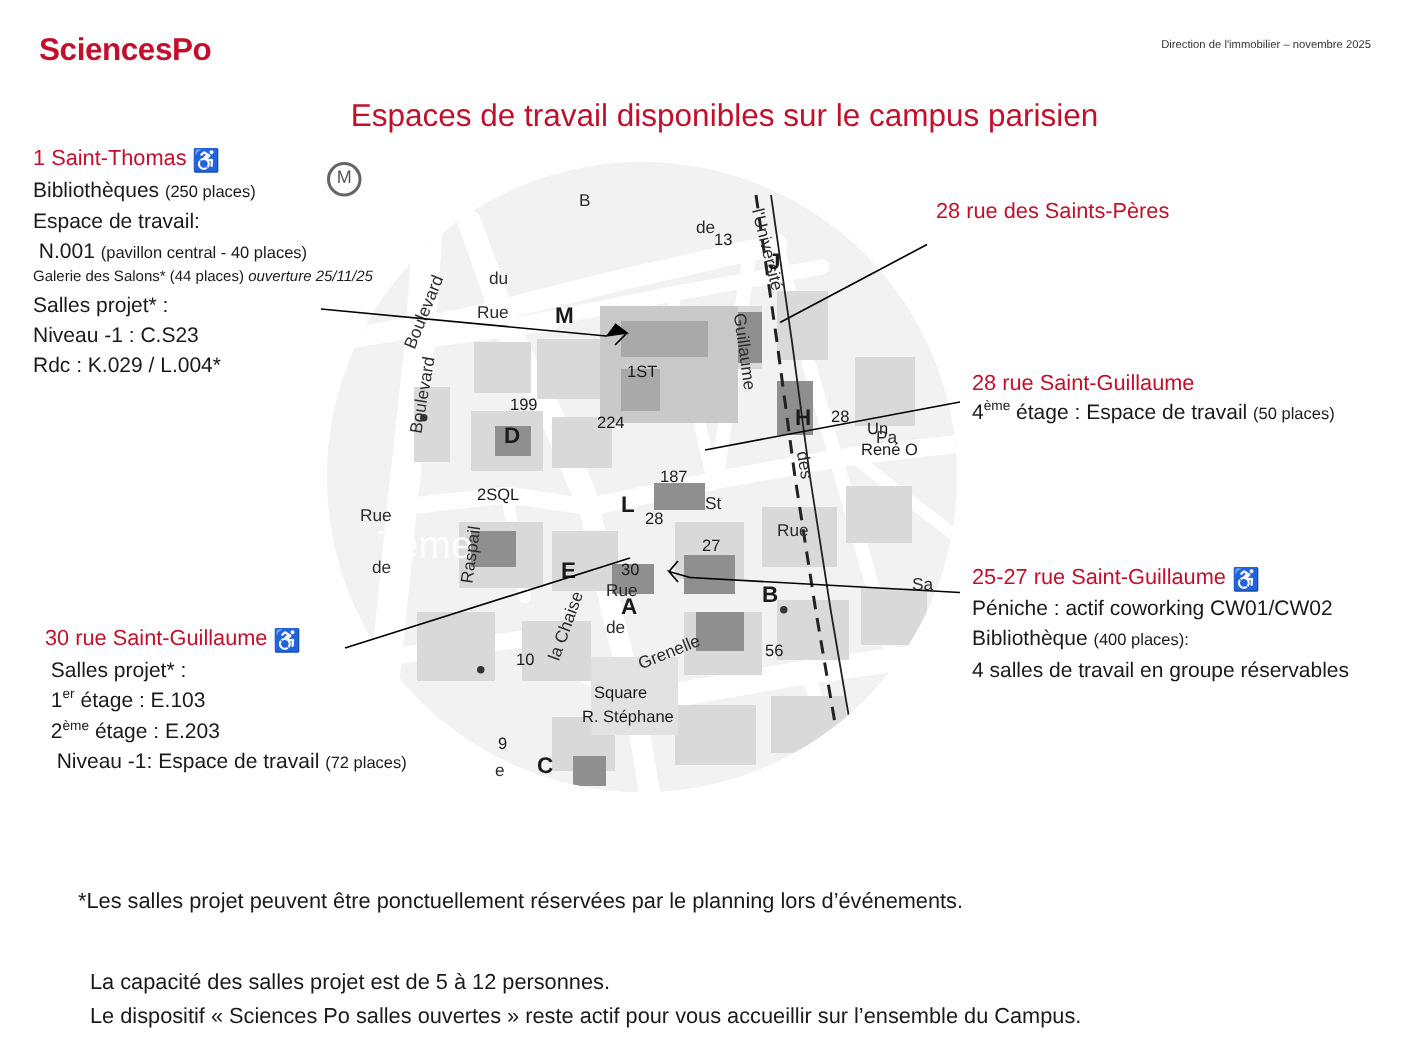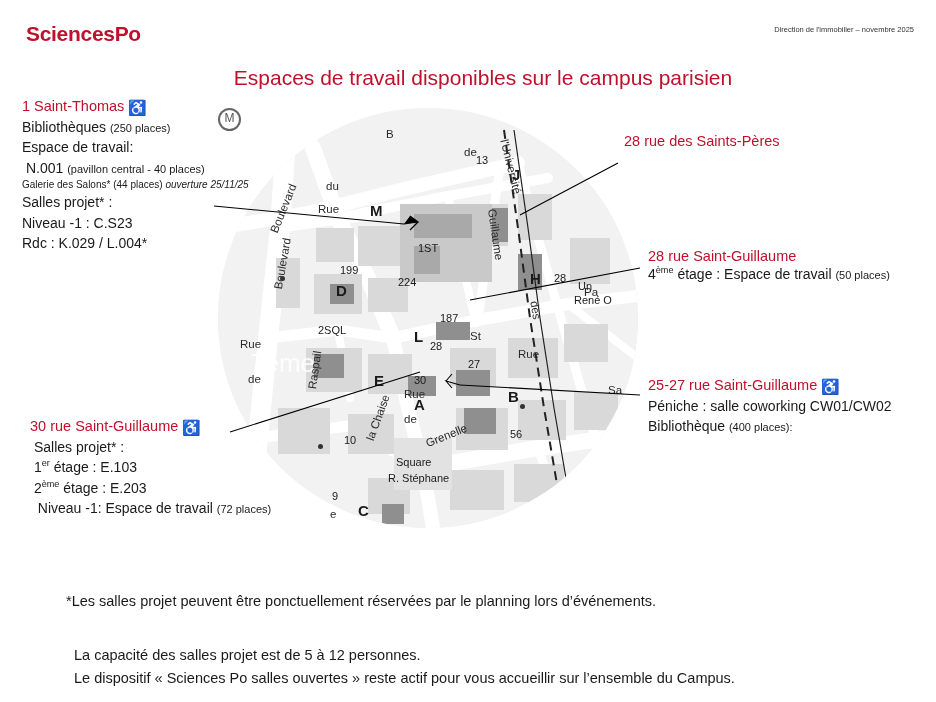--- a/index.html
+++ b/index.html
@@ -119,21 +119,21 @@
     display: inline-block;
     color: #c0102c;
     font-size: 15px;
     vertical-align: -2px;
     margin-left: 4px;
   }
   sup { font-size: .65em; vertical-align: super; }
 
   .footer {
     position: absolute;
-    left: 66px;
+    left: 52px;
     top: 590px;
     font-size: 14.5px;
     line-height: 1.55;
   }
   .leaders { position: absolute; left: 0; top: 0; pointer-events: none; }
 </style>
 </head>
 <body>
 
 <div class="logo">SciencesPo</div>
@@ -310,22 +310,23 @@
   <div class="head">28 rue des Saints-Pères</div>
 </div>
 
 <div class="ann" style="left:648px; top:248px;">
   <div class="head">28 rue Saint-Guillaume</div>
   <div class="line"><span>4</span><sup>ème</sup><span> étage : Espace de travail</span> <span class="small">(50 places)</span></div>
 </div>
 
 <div class="ann" style="left:648px; top:377px;">
   <div class="head"><span>25-27 rue Saint-Guillaume</span><span class="wheel">♿</span></div>
-  <div class="line">Péniche : salle coworking CW01/CW02</div>
+  <div class="line">Péniche : actif coworking CW01/CW02</div>
   <div class="line"><span>Bibliothèque</span> <span class="small">(400 places):</span></div>
+  <div class="line">4 salles de travail en groupe réservables</div>
 </div>
 
 <div class="ann" style="left:30px; top:418px;">
   <div class="head"><span>30 rue Saint-Guillaume</span><span class="wheel">♿</span></div>
   <div class="line">&nbsp;<span>Salles projet* :</span></div>
   <div class="line">&nbsp;<span>1</span><sup>er</sup><span> étage : E.103</span></div>
   <div class="line">&nbsp;<span>2</span><sup>ème</sup><span> étage : E.203</span></div>
   <div class="line">&nbsp;<span> Niveau -1: Espace de travail</span> <span class="small">(72 places)</span></div>
 </div>
 

